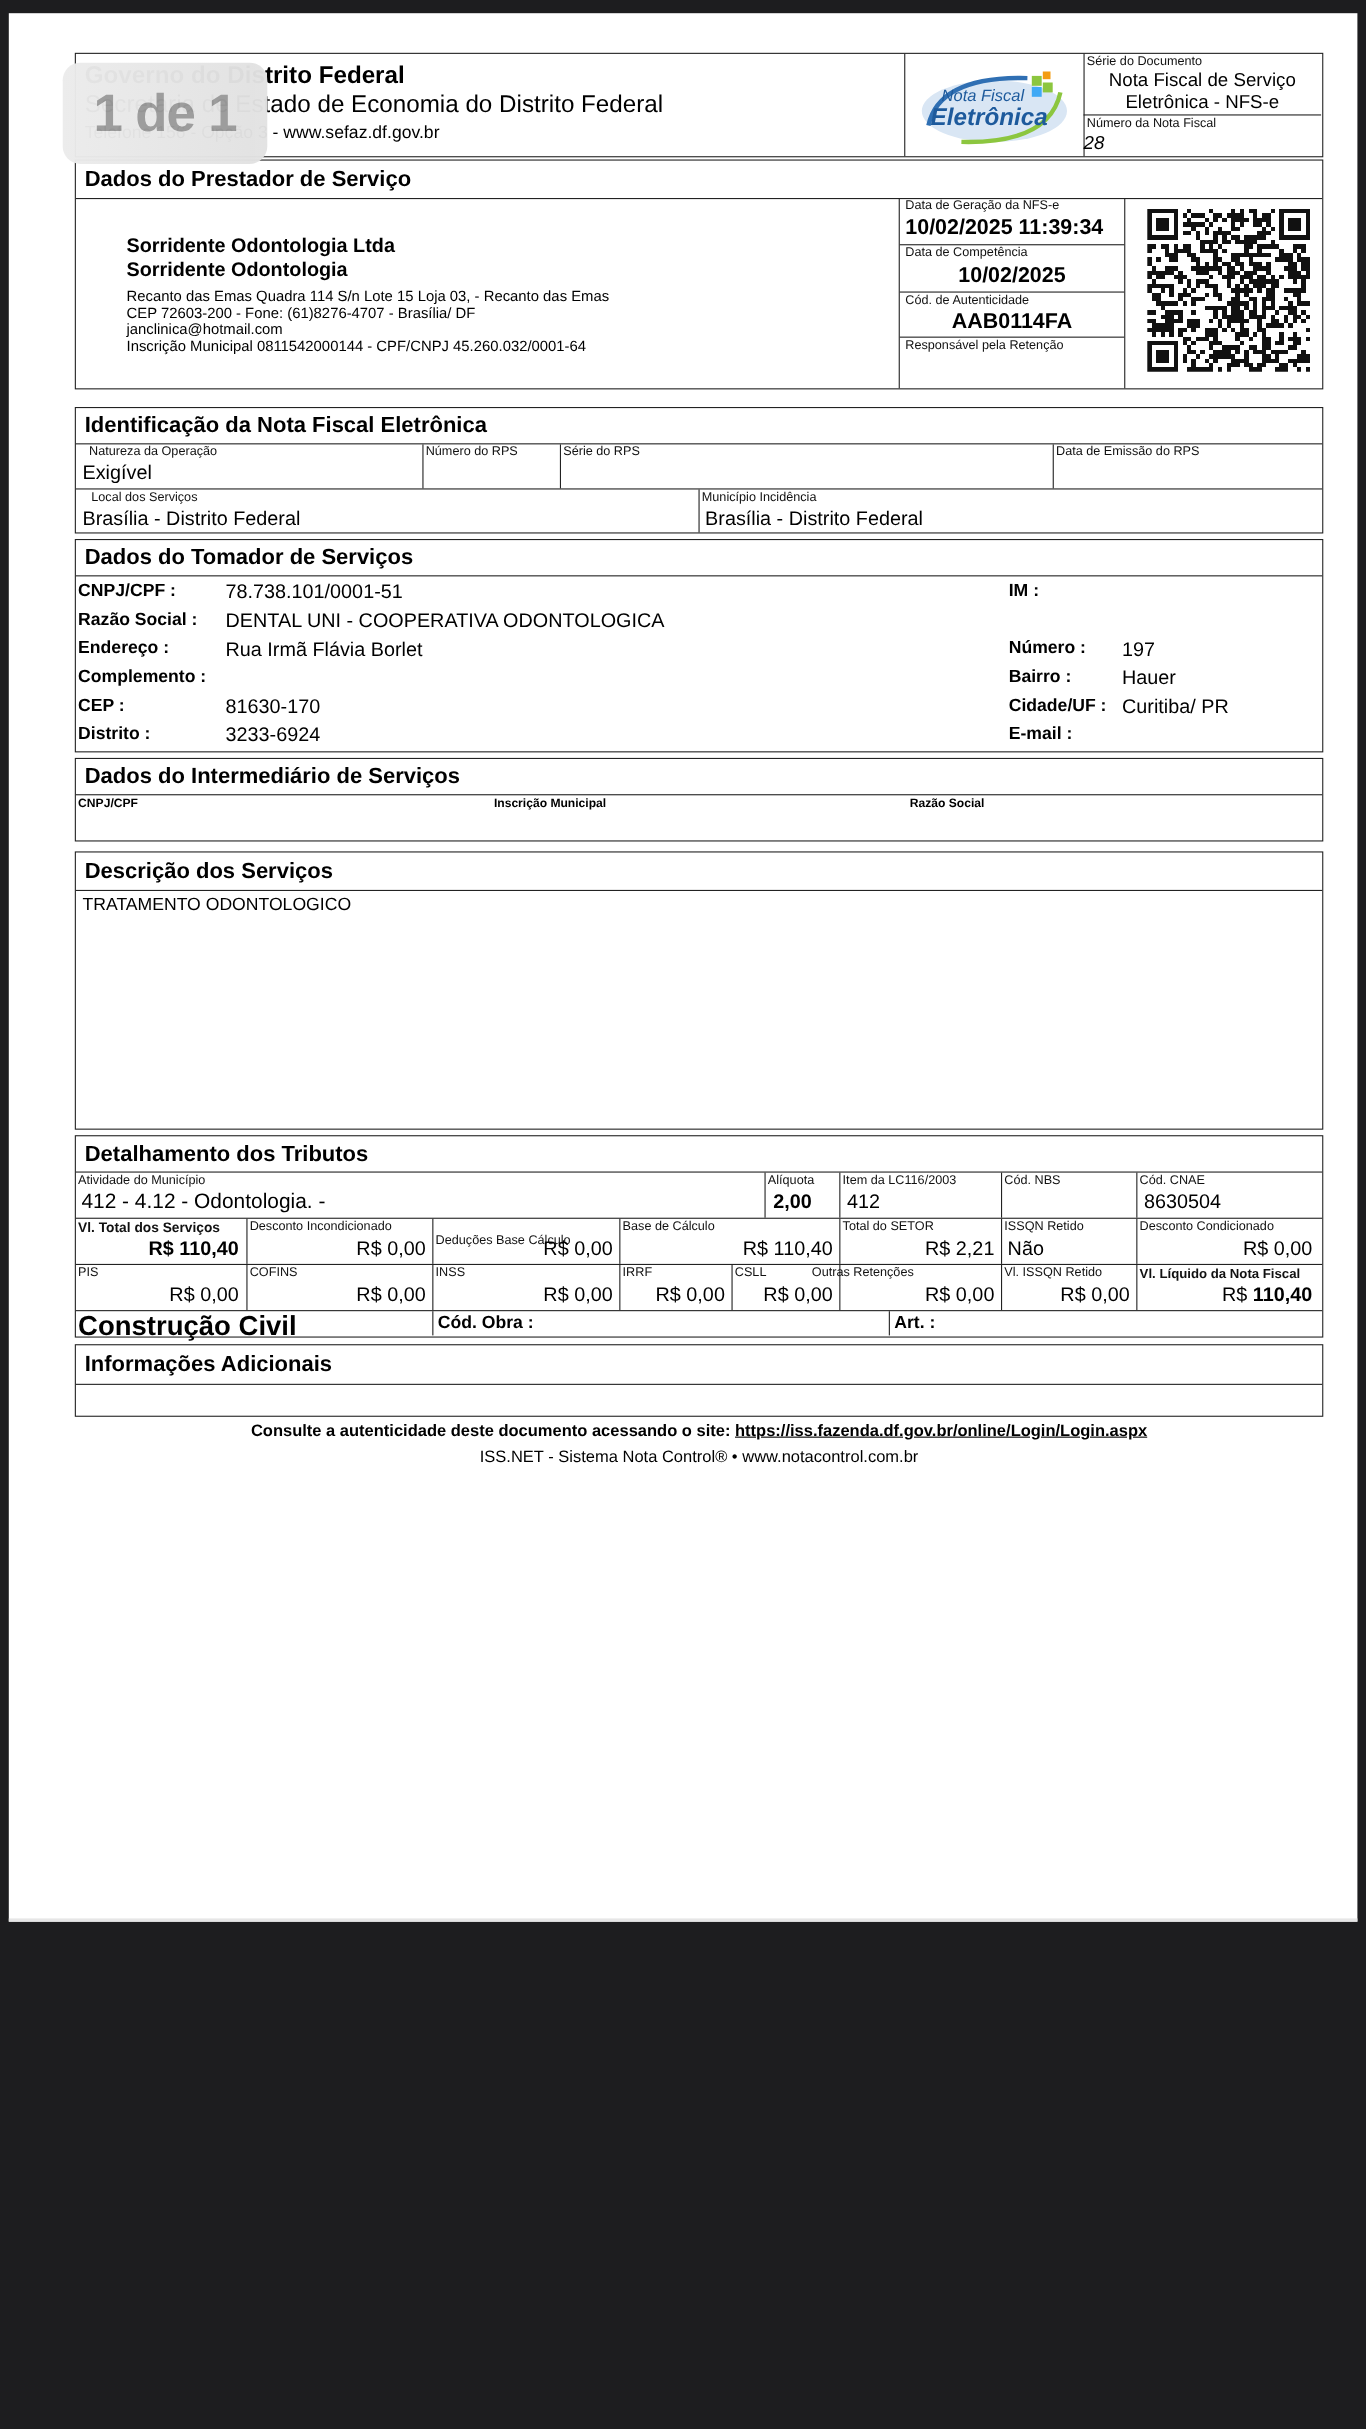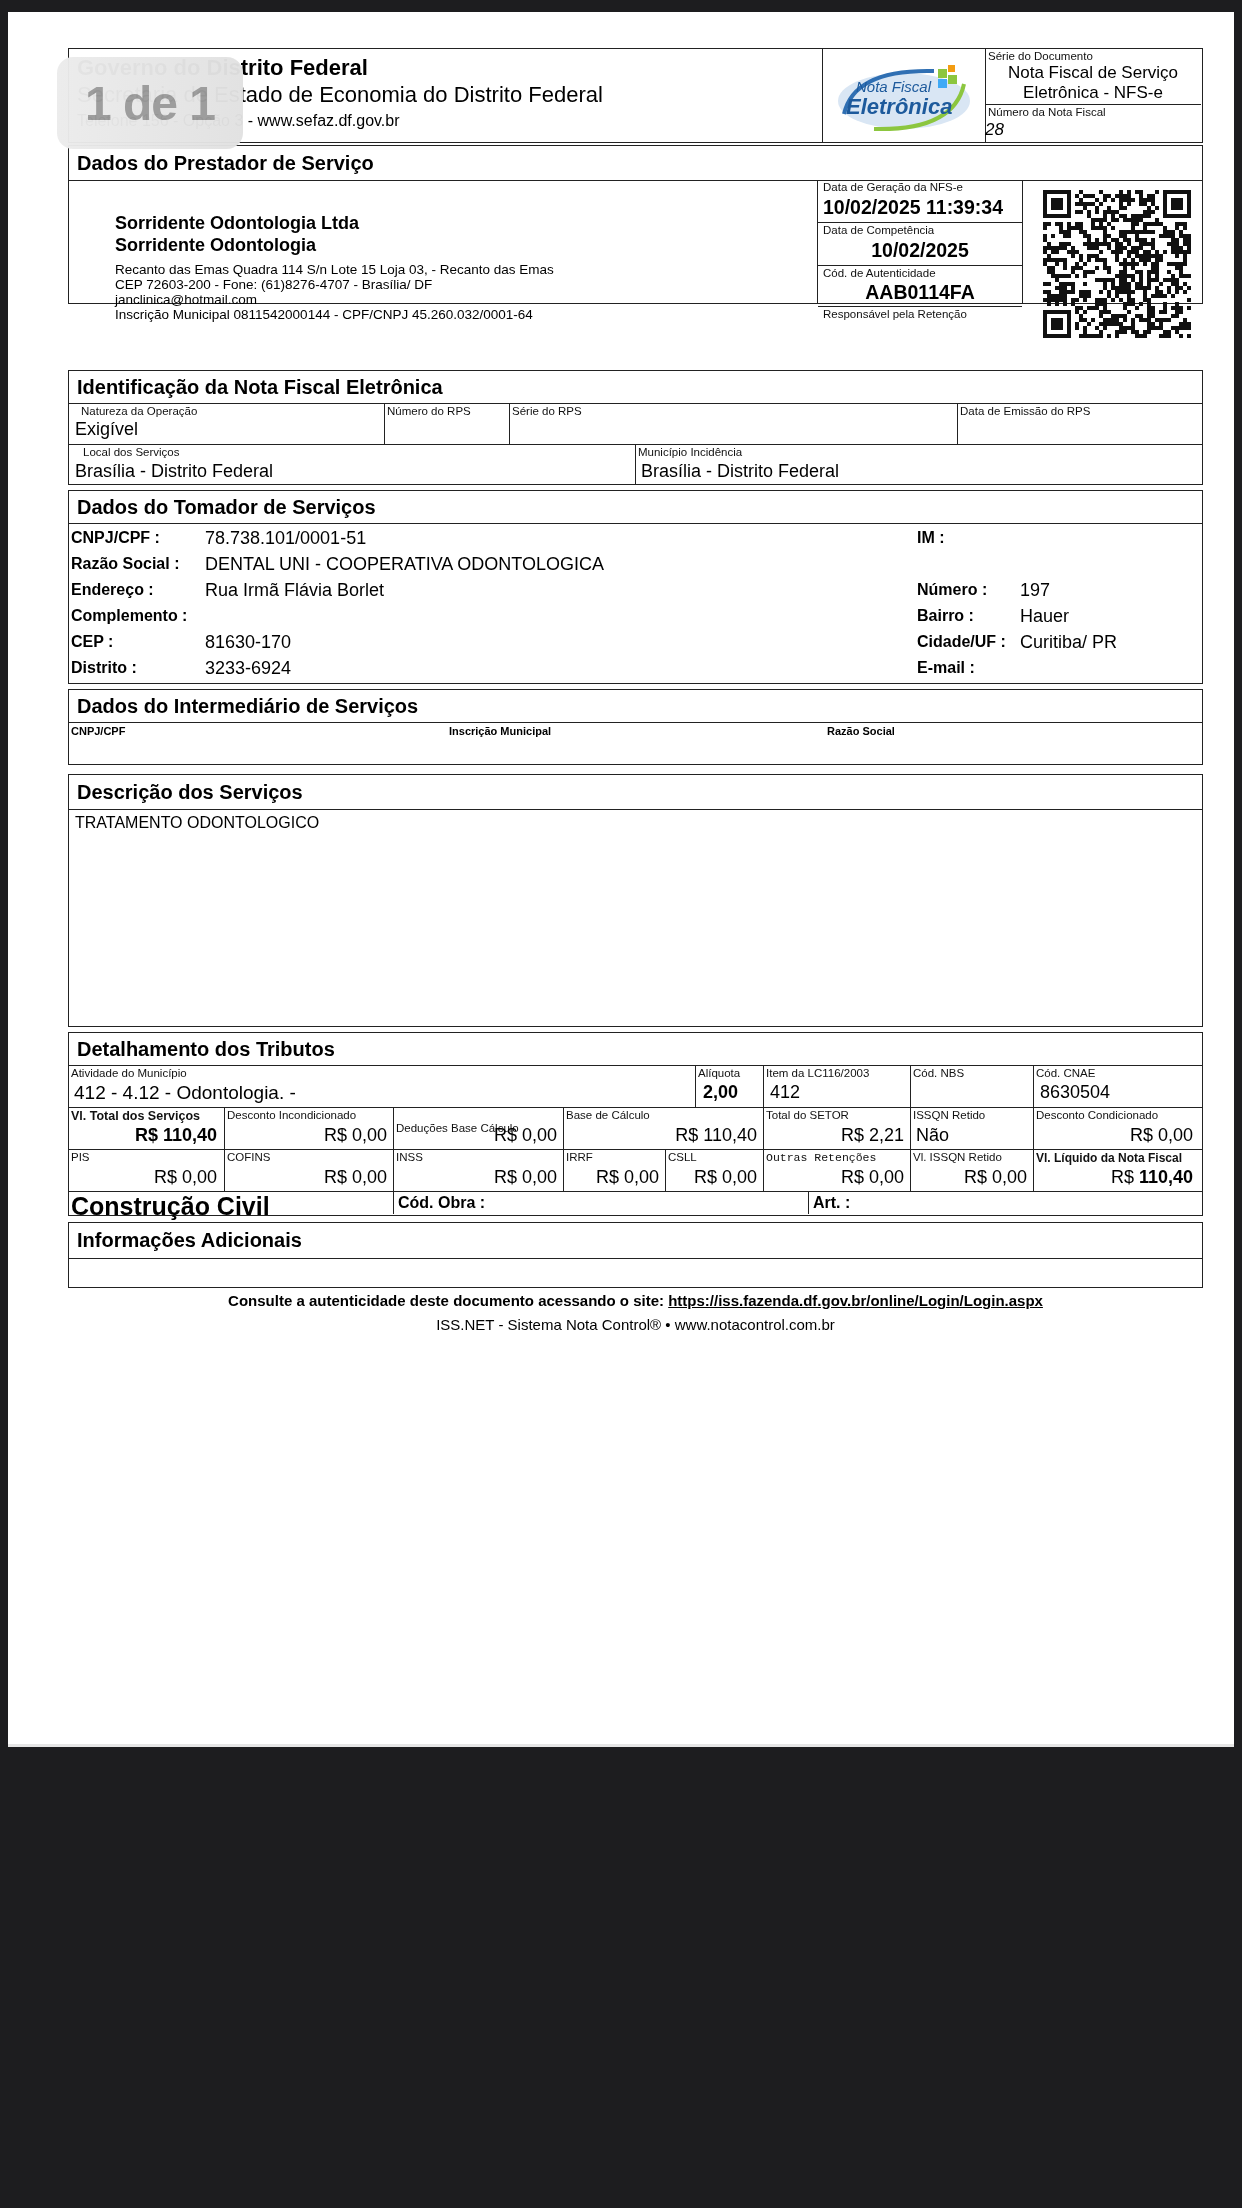--- a/index.html
+++ b/index.html
@@ -74,21 +74,21 @@
         <div class="abs" style="left:0; top:14px; width:216px; text-align:center; font-size:17px;">Nota Fiscal de Serviço</div>
         <div class="abs" style="left:0; top:34px; width:216px; text-align:center; font-size:17px;">Eletrônica - NFS-e</div>
       </div>
       <div class="abs" style="left:916px; top:55px; width:216px; border-top:1.2px solid #222;"></div>
       <div class="abs" style="left:916px; top:56px; width:216px; height:36px;">
         <div class="lbl" style="left:3px; top:1px;">Número da Nota Fiscal</div>
         <div class="abs" style="left:0; top:15px; width:199px; text-align:left; font-size:17px;font-style:italic;">28</div>
       </div>
     </div>
 
-    <div class="box" style="top:97px; height:159px;">
+    <div class="box" style="top:97px; height:209px;">
       <div class="sec-title" style="top:6px;">Dados do Prestador de Serviço</div>
       <div class="hl" style="top:34px;"></div>
       <div class="abs" style="left:46px; top:67px; font-size:18px; font-weight:bold;">Sorridente Odontologia Ltda</div>
       <div class="abs" style="left:46px; top:89px; font-size:18px; font-weight:bold;">Sorridente Odontologia</div>
       <div class="abs" style="left:46px; top:116px; font-size:13.5px;">Recanto das Emas Quadra 114 S/n Lote 15 Loja 03, - Recanto das Emas</div>
       <div class="abs" style="left:46px; top:131px; font-size:13.5px;">CEP 72603-200 - Fone: (61)8276-4707 - Brasília/ DF</div>
       <div class="abs" style="left:46px; top:146px; font-size:13.5px;">janclinica@hotmail.com</div>
       <div class="abs" style="left:46px; top:161px; font-size:13.5px;">Inscrição Municipal 0811542000144 - CPF/CNPJ 45.260.032/0001-64</div>
 
       <div class="abs" style="left:748px; top:34px; width:204px; bottom:0; border-left:1.2px solid #222; border-right:1.2px solid #222;">
@@ -931,21 +931,21 @@
         <div class="vl" style="left:324px;"></div>
         <div class="lbl" style="left:327px; top:1px;">INSS</div>
         <div class="val right" style="left:324px; width:164px; top:17px;">R$ 0,00</div>
         <div class="vl" style="left:494px;"></div>
         <div class="lbl" style="left:497px; top:1px;">IRRF</div>
         <div class="val right" style="left:494px; width:96px; top:17px;">R$ 0,00</div>
         <div class="vl" style="left:596px;"></div>
         <div class="lbl" style="left:599px; top:1px;">CSLL</div>
         <div class="val right" style="left:596px; width:92px; top:17px;">R$ 0,00</div>
         <div class="vl" style="left:694px;"></div>
-        <div class="lbl" style="left:697px; top:1px;font-family:Liberation Mono, monospace;">Outras Retenções</div>
+        <div class="lbl" style="left:669px; top:1px;">Outras Retenções</div>
         <div class="val right" style="left:694px; width:141px; top:17px;">R$ 0,00</div>
         <div class="vl" style="left:841px;"></div>
         <div class="lbl" style="left:844px; top:1px;">Vl. ISSQN Retido</div>
         <div class="val right" style="left:841px; width:117px; top:17px;">R$ 0,00</div>
         <div class="vl" style="left:964px;"></div>
         <div class="lbl bold" style="left:967px; top:1px; font-size:12px;">Vl. Líquido da Nota Fiscal</div>
         <div class="val right" style="left:964px; width:160px; top:17px;"><span>R$ </span><span class="bold">110,40</span></div>
       </div>
       <div class="hl" style="top:158px;"></div>
 

